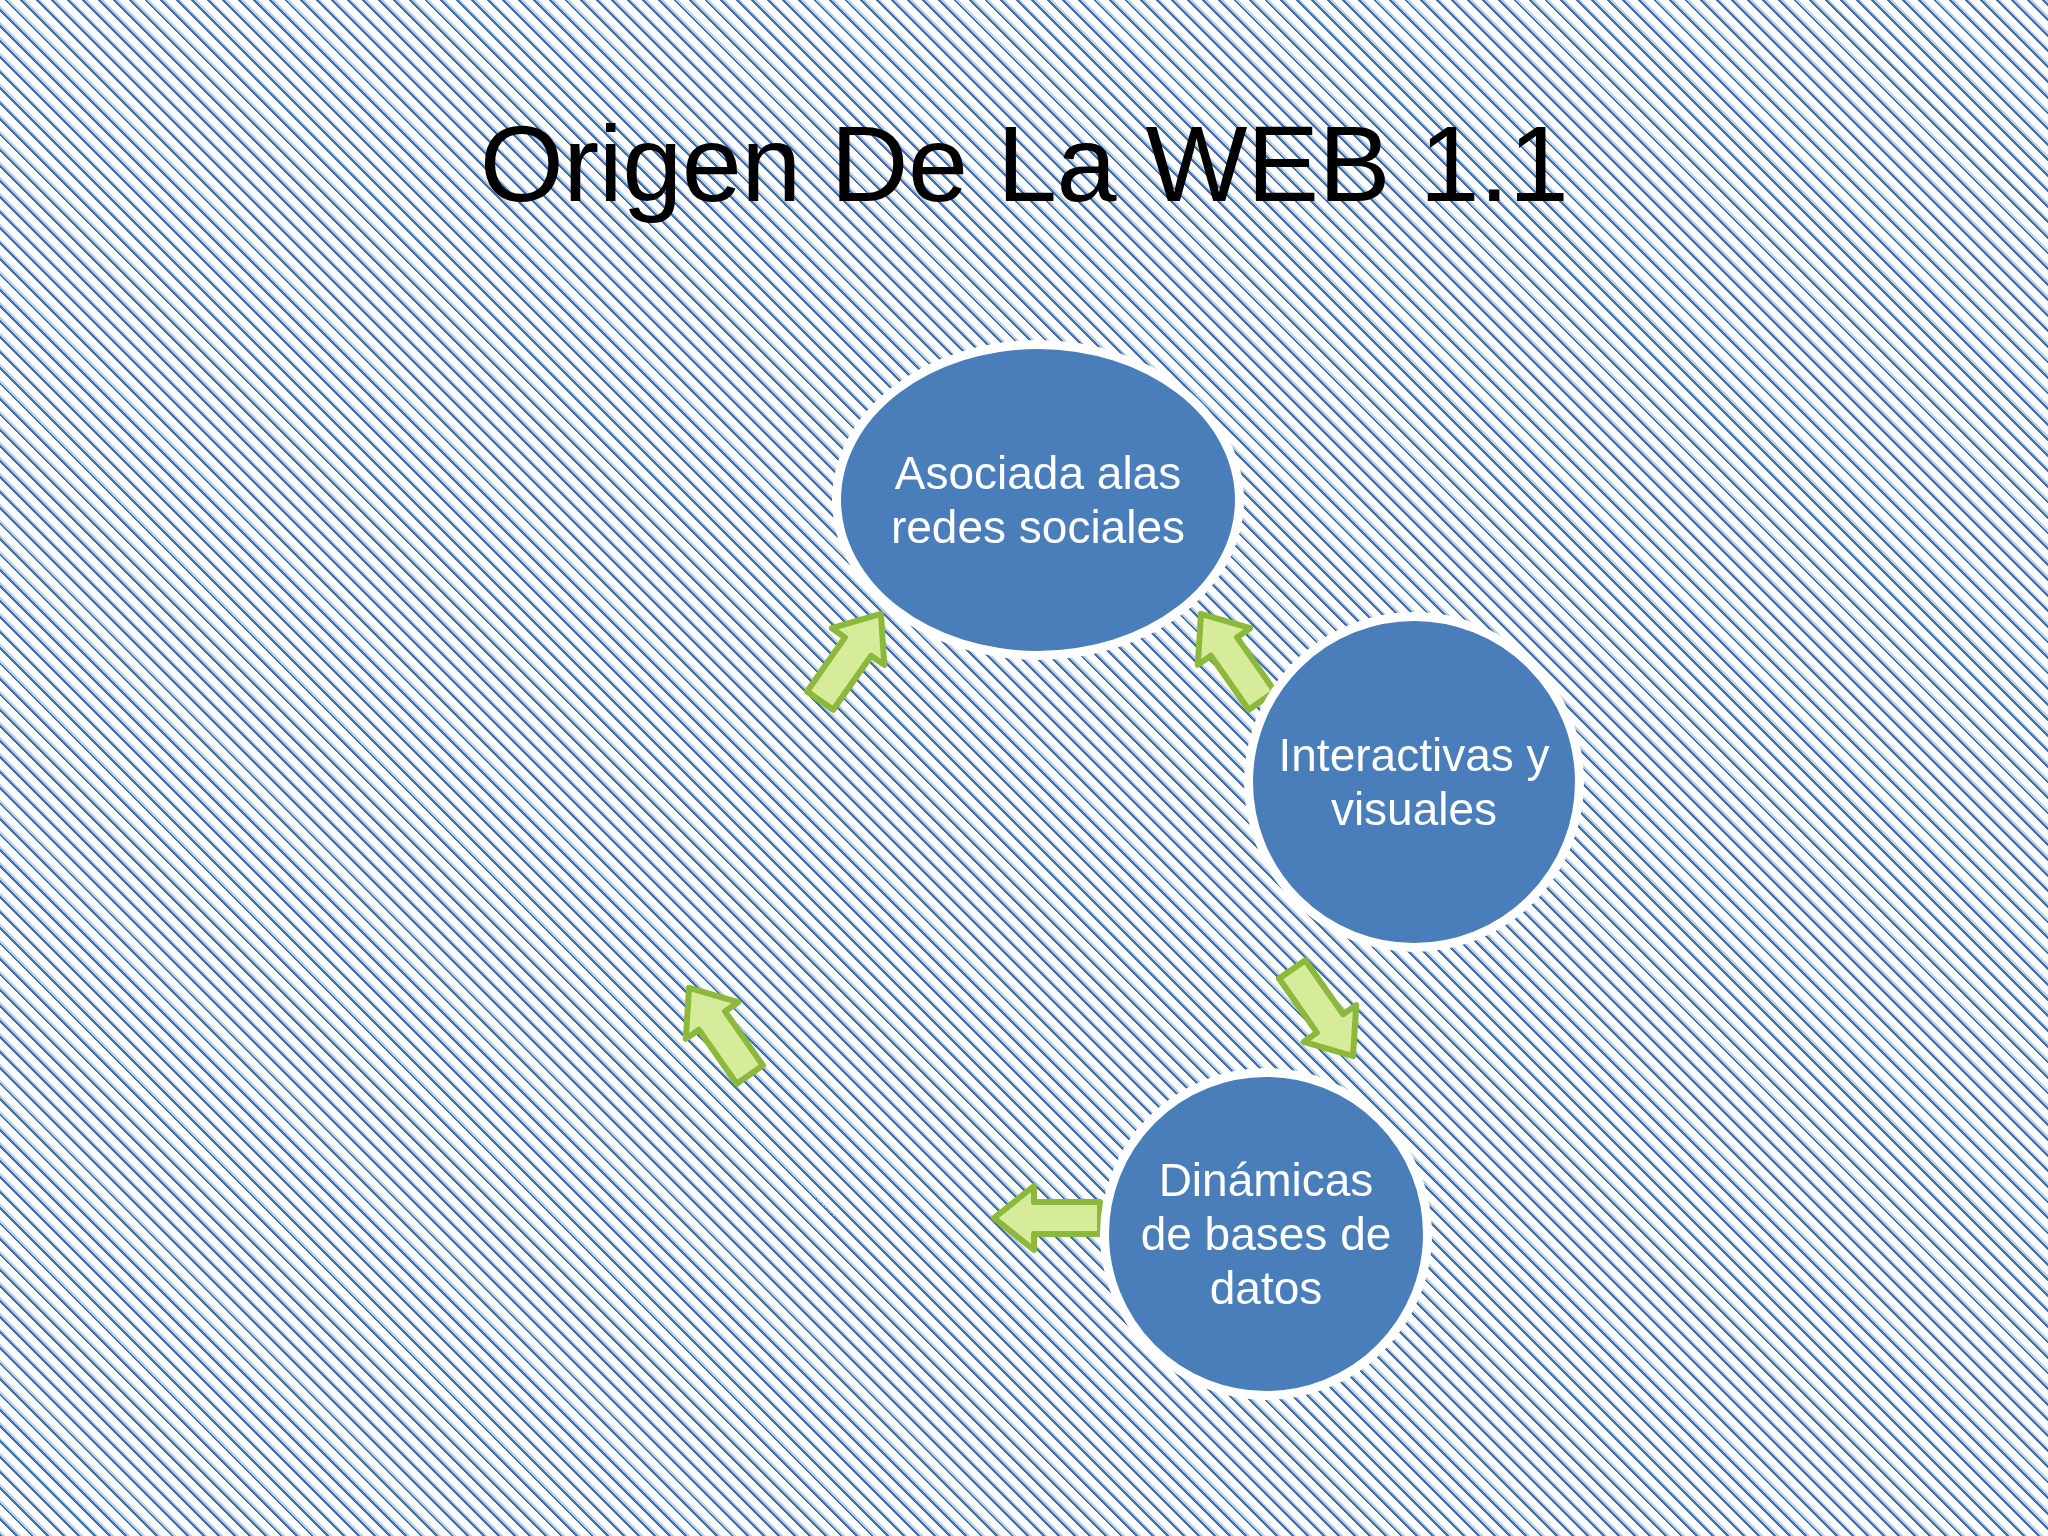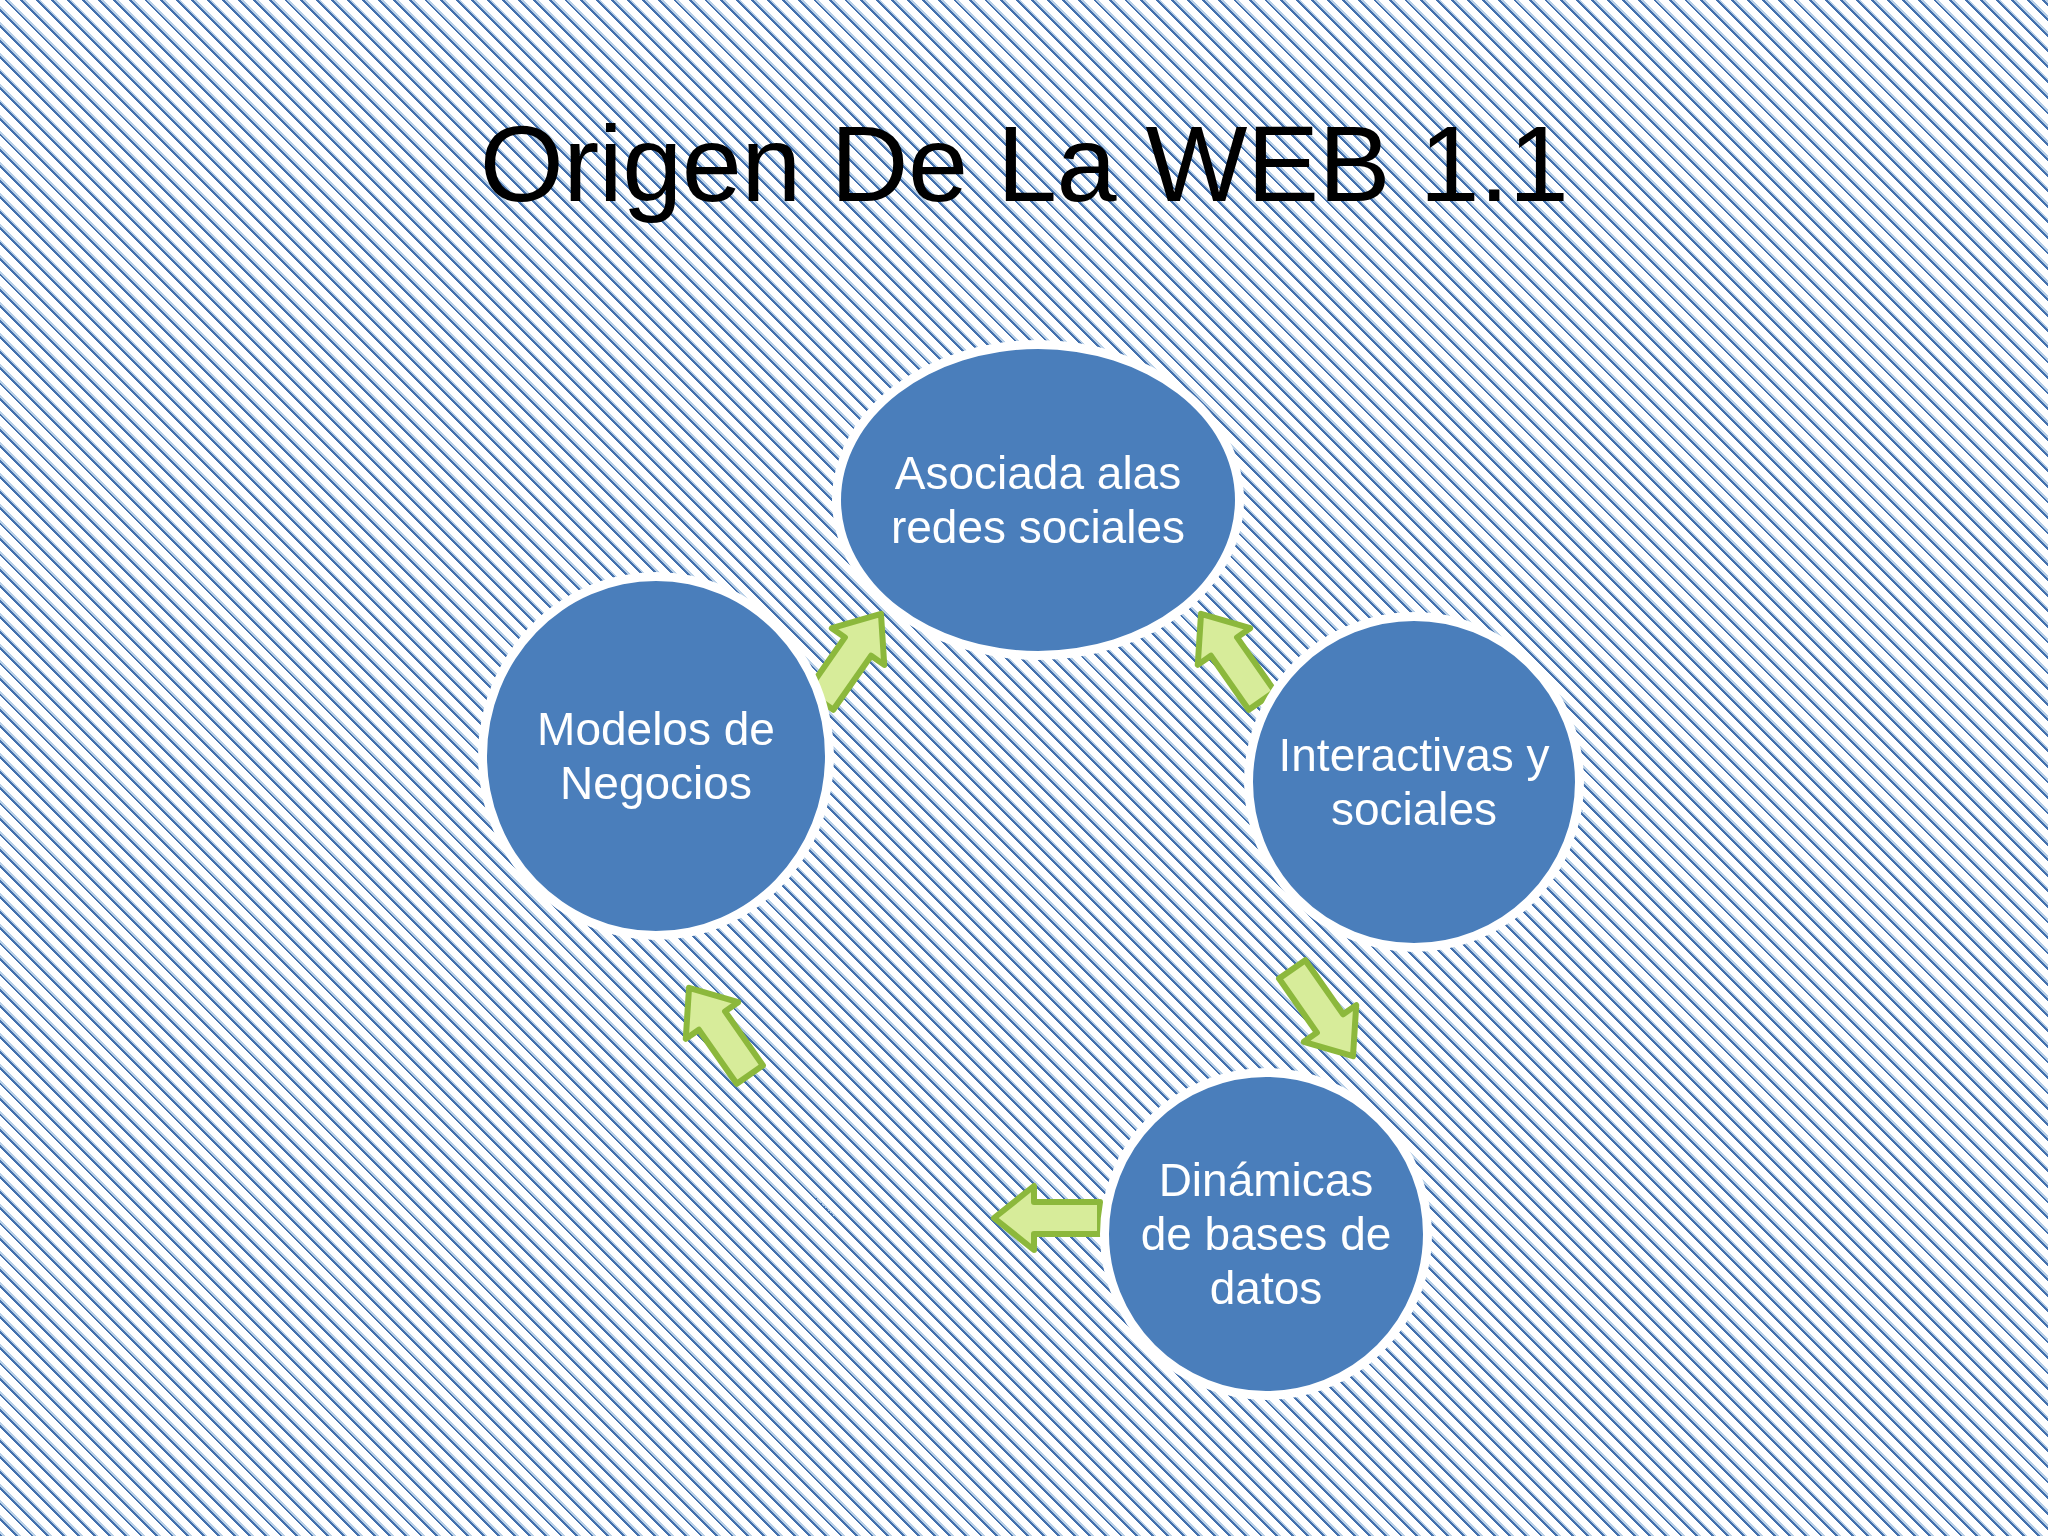--- a/index.html
+++ b/index.html
@@ -142,26 +142,23 @@
           <polygon points="60,6 92,46 76,46 76,112 44,112 44,46 28,46" fill="#D7EC9A" stroke="#8CB83C" stroke-width="6" stroke-linejoin="round"></polygon>
         </g>
       </svg>
     </div>
 
     <div class="node" id="node-asociada">
       <span class="label">Asociada alas redes sociales</span>
     </div>
 
     <div class="node" id="node-interactiva">
-      <span class="label">Interactivas y sociales</span>
+      <span class="label">Interactivas y visuales</span>
     </div>
 
     <div class="node" id="node-dinamicas">
       <span class="label">Dinámicas de bases de datos</span>
     </div>
 
 
-    <div class="node" id="node-modelos">
-      <span class="label">Modelos de Negocios</span>
-    </div>
 
   </div>
 </div>
 
 </body></html>

